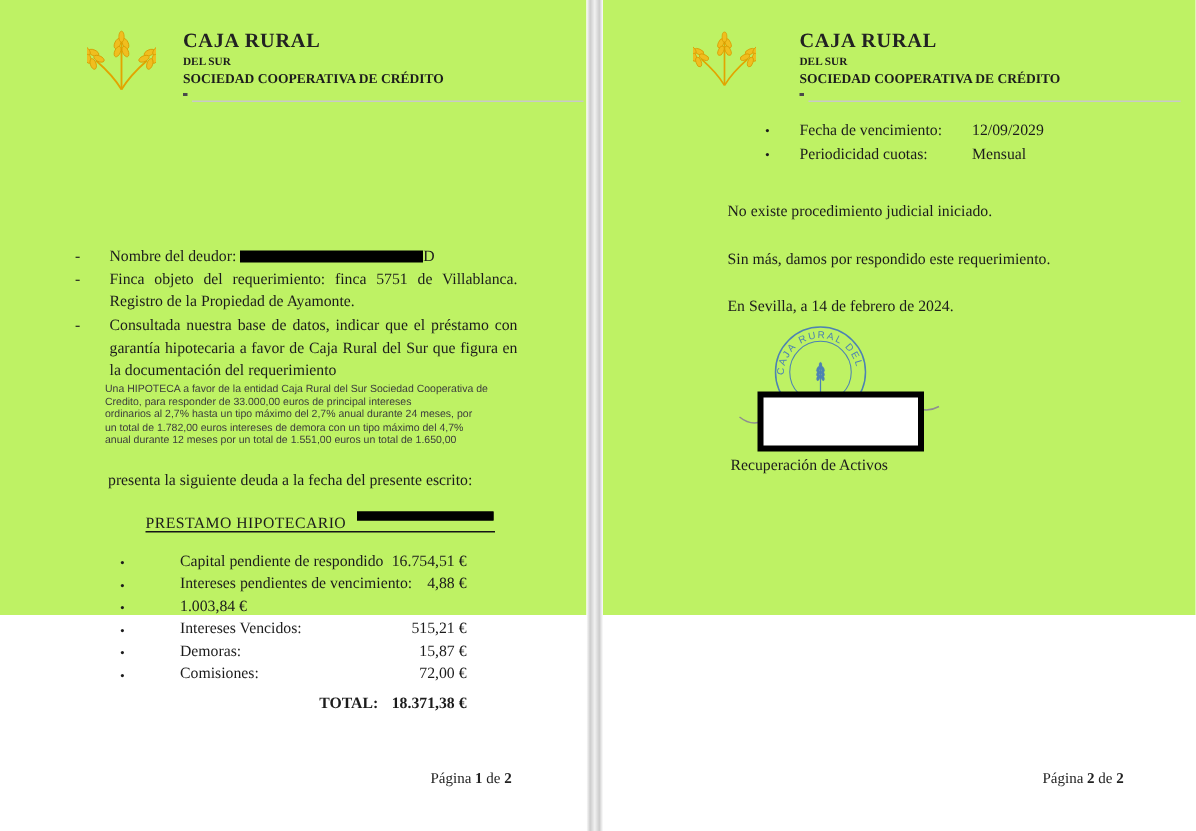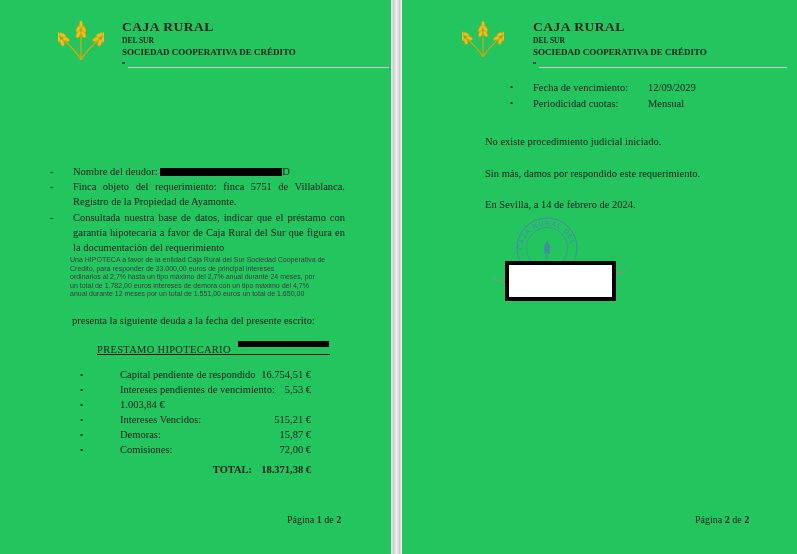--- a/index.html
+++ b/index.html
@@ -1,21 +1,21 @@
 <!DOCTYPE html>
 <html><head>
 <meta charset="utf-8">
 <style>
   * { margin:0; padding:0; box-sizing:border-box; }
   html,body { width:797px; height:554px; }
   body {
     position:relative; overflow:hidden; background:#ffffff;
     font-family:"Liberation Serif", serif; color:#1c1c1c;
   }
-  .page { position:absolute; top:0; height:554px; background:#22c55e; }
+  .page { position:absolute; top:0; height:410px; background:#bef264; }
   #page1 { left:0; width:391px; }
   #page2 { left:402px; width:395px; }
   .separator {
     position:absolute; left:391px; top:0; width:11px; height:554px;
     background:linear-gradient(90deg,#fdfdfd 0%,#cccccc 22%,#f1f1f1 50%,#cccccc 78%,#fdfdfd 100%);
   }
   
   .logo { position:absolute; }
   .brand { position:absolute; }
   .brand-name { font-size:13.5px; font-weight:bold; letter-spacing:.5px; color:#222; }
@@ -137,21 +137,21 @@
 
   <div class="debt" style="left:80px; top:368px; width:231px;">
     <div class="debt-row">
       <span class="debt-marker">•</span>
       <span class="debt-label">Capital pendiente de respondido</span>
       <span class="debt-value">16.754,51 €</span>
     </div>
     <div class="debt-row">
       <span class="debt-marker">•</span>
       <span class="debt-label">Intereses pendientes de vencimiento:</span>
-      <span class="debt-value">5,53 €</span>
+      <span class="debt-value">4,88 €</span>
     </div>
     <div class="debt-row">
       <span class="debt-marker">•</span>
       <span class="debt-value">1.003,84 €</span>
     </div>
     <div class="debt-row">
       <span class="debt-marker">•</span>
       <span class="debt-label">Intereses Vencidos:</span>
       <span class="debt-value">515,21 €</span>
     </div>
@@ -259,20 +259,21 @@
         <ellipse cx="3.4" cy="-24" rx="2.5" ry="4.8" transform="rotate(-24 3.4 -24)"></ellipse>
         <ellipse cx="0" cy="-44" rx="2.3" ry="4.8"></ellipse>
       </g>
     </g>
     <path d="M6 68 q10 8 20 0 q7 -6 14 1" stroke="#8f8f8f" stroke-width="1" fill="none"></path>
     <path d="M120 60 q10 6 19 1" stroke="#8f8f8f" stroke-width="1" fill="none"></path>
     <rect x="20" y="53" width="107" height="36" fill="#ffffff" stroke="#000000" stroke-width="4"></rect>
   </svg>
 
   <div class="p2-sign" style="left:85px; top:303px;">
+    <div>Recuperación de Activos</div>
   </div>
 
   <div class="footer" style="left:293px;">
     <span>Página</span>
     <b>2</b>
     <span>de</span>
     <b>2</b>
   </div>
 </section>
 

